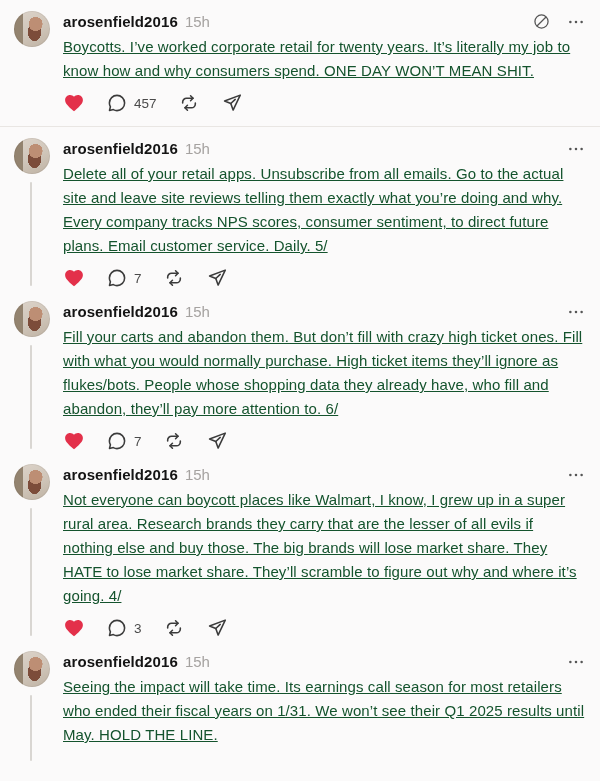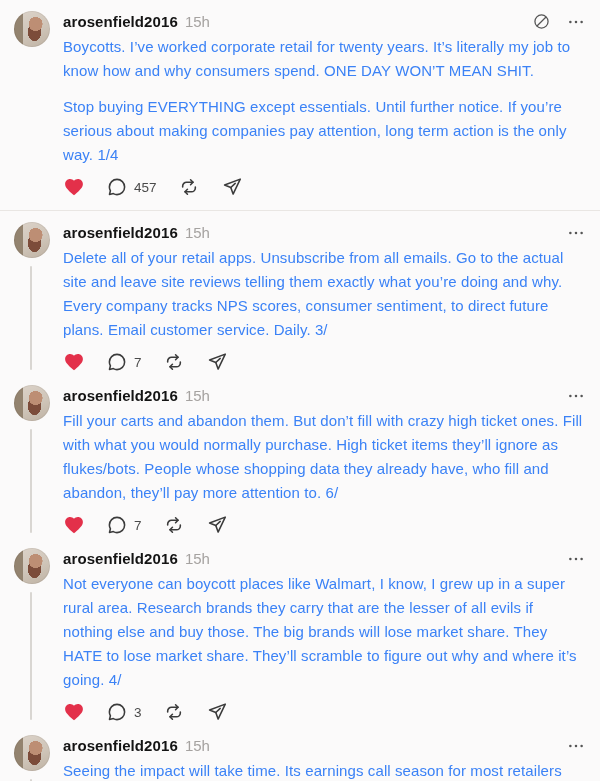--- a/index.html
+++ b/index.html
@@ -72,22 +72,23 @@
     gap: 16px;
     color: #4c4c4c;
   }
   .hicon { display: inline-flex; cursor: pointer; color: #555; }
   .hicon svg { display: block; }
 
   .post-body p {
     margin: 3px 0 0 0;
     font-size: 15px;
     line-height: 24px;
-    color: #3b82f6;
+    color: #14532d;
     letter-spacing: 0.1px;
+    text-decoration: underline;
   }
   .post-body p + p { margin-top: 12px; }
 
   .actions {
     display: flex;
     align-items: center;
     gap: 21px;
     margin-top: 8px;
     height: 24px;
   }
@@ -140,21 +141,20 @@
             <svg width="18" height="18" viewBox="0 0 24 24" fill="currentColor">
                 <circle cx="4.5" cy="12" r="1.7"></circle>
                 <circle cx="12" cy="12" r="1.7"></circle>
                 <circle cx="19.5" cy="12" r="1.7"></circle>
               </svg>
           </span>
         </span>
       </div>
       <div class="post-body">
         <p>Boycotts. I’ve worked corporate retail for twenty years. It’s literally my job to know how and why consumers spend. ONE DAY WON’T MEAN SHIT.</p>
-        <p>Stop buying EVERYTHING except essentials. Until further notice. If you’re serious about making companies pay attention, long term action is the only way. 1/4</p>
       </div>
       <div class="actions">
         <button class="action like">
           <span>
               <svg width="22" height="22" viewBox="0 0 24 24" fill="currentColor">
                 <path d="M12 21.1l-1.4-1.3C5.6 15.3 2.3 12.3 2.3 8.6 2.3 5.6 4.7 3.2 7.7 3.2c1.7 0 3.3.8 4.3 2 1-1.2 2.6-2 4.3-2 3 0 5.4 2.4 5.4 5.4 0 3.7-3.3 6.7-8.3 11.2L12 21.1z"></path>
               </svg>
             </span>
         </button>
         <button class="action">
@@ -202,21 +202,21 @@
           <span class="hicon">
             <svg width="18" height="18" viewBox="0 0 24 24" fill="currentColor">
                 <circle cx="4.5" cy="12" r="1.7"></circle>
                 <circle cx="12" cy="12" r="1.7"></circle>
                 <circle cx="19.5" cy="12" r="1.7"></circle>
               </svg>
           </span>
         </span>
       </div>
       <div class="post-body">
-        <p>Delete all of your retail apps. Unsubscribe from all emails. Go to the actual site and leave site reviews telling them exactly what you’re doing and why. Every company tracks NPS scores, consumer sentiment, to direct future plans. Email customer service. Daily. 3/</p>
+        <p>Delete all of your retail apps. Unsubscribe from all emails. Go to the actual site and leave site reviews telling them exactly what you’re doing and why. Every company tracks NPS scores, consumer sentiment, to direct future plans. Email customer service. Daily. 5/</p>
       </div>
       <div class="actions">
         <button class="action like">
           <span>
               <svg width="22" height="22" viewBox="0 0 24 24" fill="currentColor">
                 <path d="M12 21.1l-1.4-1.3C5.6 15.3 2.3 12.3 2.3 8.6 2.3 5.6 4.7 3.2 7.7 3.2c1.7 0 3.3.8 4.3 2 1-1.2 2.6-2 4.3-2 3 0 5.4 2.4 5.4 5.4 0 3.7-3.3 6.7-8.3 11.2L12 21.1z"></path>
               </svg>
             </span>
         </button>
         <button class="action">

